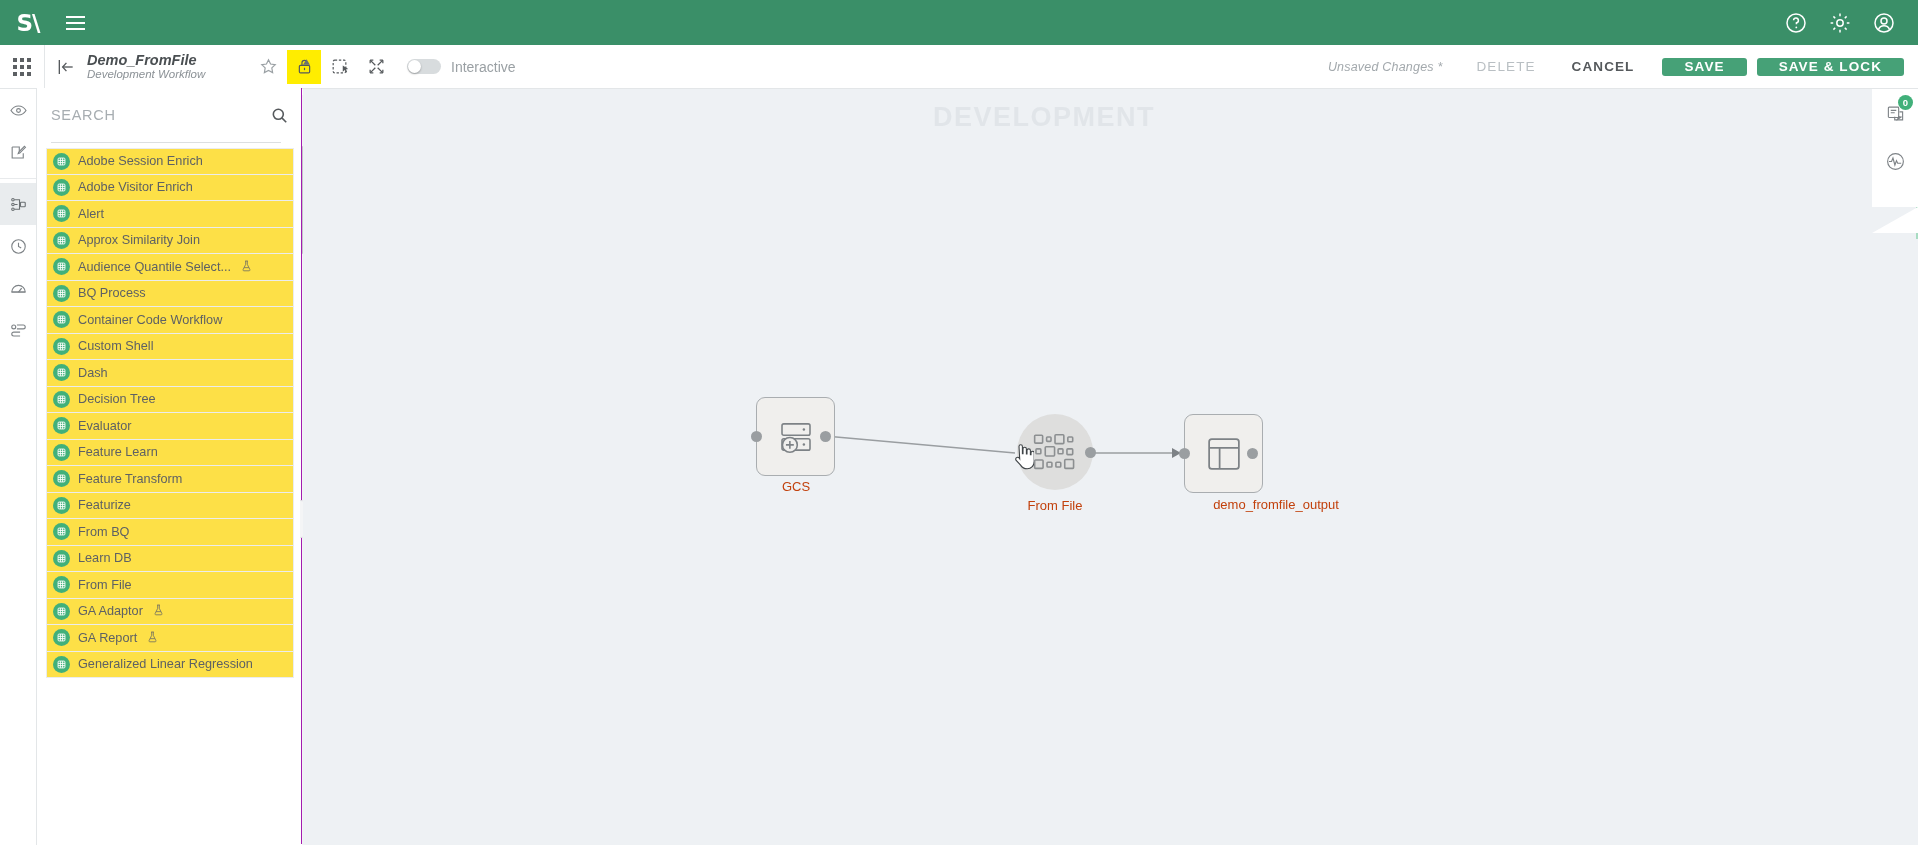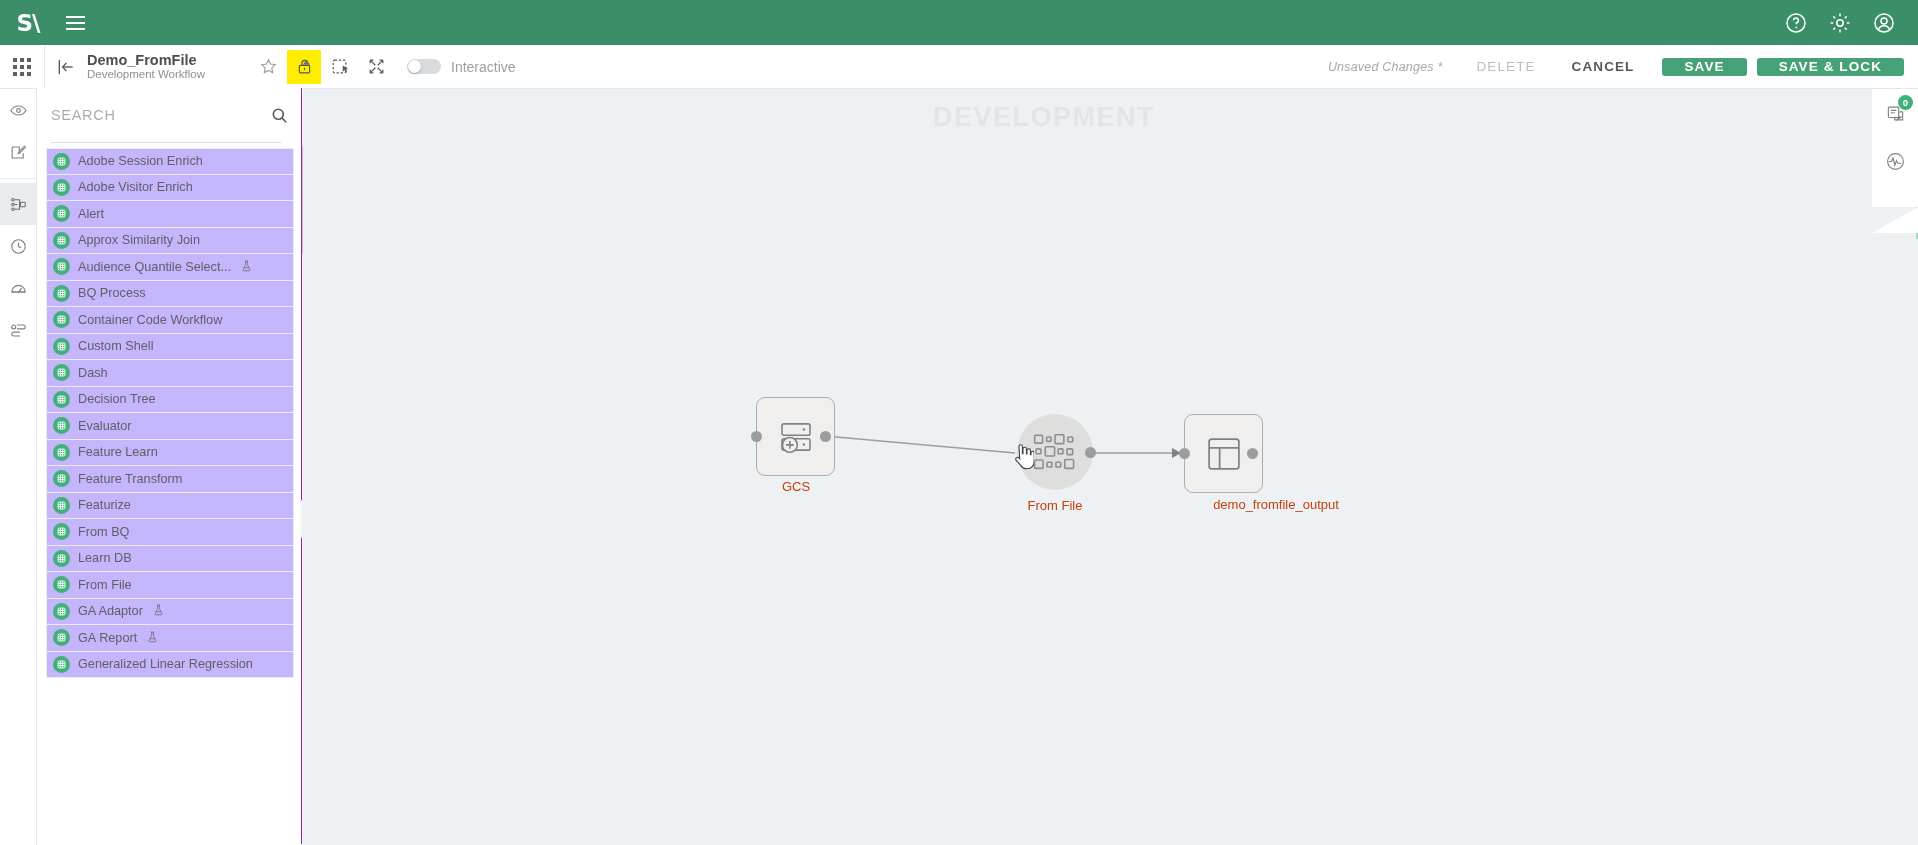--- a/index.html
+++ b/index.html
@@ -38,21 +38,21 @@
     width: 45px; height: 44px; display: flex; align-items: center;
     justify-content: center; cursor: pointer;
     border-right: 1px solid #e3e6e8;
   }
   .apps-grid .dots { display: grid; grid-template-columns: repeat(3, 4px);
     grid-gap: 3px; }
   .apps-grid .dots i { width: 4px; height: 4px; background: #5c6063; display:block;}
   .back-arrow { width: 42px; height: 44px; display:flex; align-items:center;
     justify-content:center; cursor: pointer; }
   .titleblock { display: flex; flex-direction: column; justify-content: center;
-    min-width: 150px; line-height: 1.15; }
+    min-width: 150px; line-height: 1.15; font-style: italic; }
   .wf-title { font-size: 14.5px; color: #4a4f52; font-weight: 600; }
   .wf-sub { font-size: 11.5px; color: #8b9196; }
   .tb-actions { display: flex; align-items: center; gap: 2px; margin-left: 14px; }
   .tb-btn { width: 34px; height: 34px; display: flex; align-items: center;
     justify-content: center; cursor: pointer; }
   .tb-btn.highlight { background: #ffed00; }
   .toggle-wrap { display: flex; align-items: center; gap: 10px; margin-left: 14px; }
   .toggle { width: 34px; height: 15px; border-radius: 8px; background: #d8dcde;
     position: relative; cursor: pointer; }
   .toggle .knob { position: absolute; left: 1px; top: 1px; width: 13px; height: 13px;
@@ -85,21 +85,21 @@
     padding: 0 12px 0 14px; }
   .search-input { border: none; outline: none; flex: 1; font-size: 14.5px;
     letter-spacing: .7px; color: #55595c; font-family: "Liberation Sans", sans-serif; }
   .search-input::placeholder { color: #a7adb1; }
   .search-underline { position: absolute; left: 14px; top: 54px; width: 230px;
     height: 1px; background: #dcdfe1; }
   .oplist { position: absolute; top: 60px; left: 9px; width: 248px;
     height: 696px; overflow: hidden; }
   .oprow { height: 26.5px; border: 1px solid #ebeced; border-top: none;
     display: flex; align-items: center; padding-left: 6px; gap: 8px;
-    background: #c4b5fd; cursor: pointer; }
+    background: #fde047; cursor: pointer; }
   .oprow:first-child { border-top: 1px solid #ebeced; }
   .opicon { width: 17px; height: 17px; border-radius: 50%; background: #41b07a;
     flex: none; display: flex; align-items: center; justify-content: center; }
   .opname { font-size: 12.7px; color: #5e6164; white-space: nowrap; }
   .flask { width: 11px; height: 12px; flex: none; margin-left: 2px; }
 
   
   .sb-track { position: absolute; top: 95px; left: 302px; width: 9px;
     height: 750px; background: #f3f4f5; }
   .sb-arrow { position: absolute; top: 57px; left: 302px; width: 9px; height: 10px;

